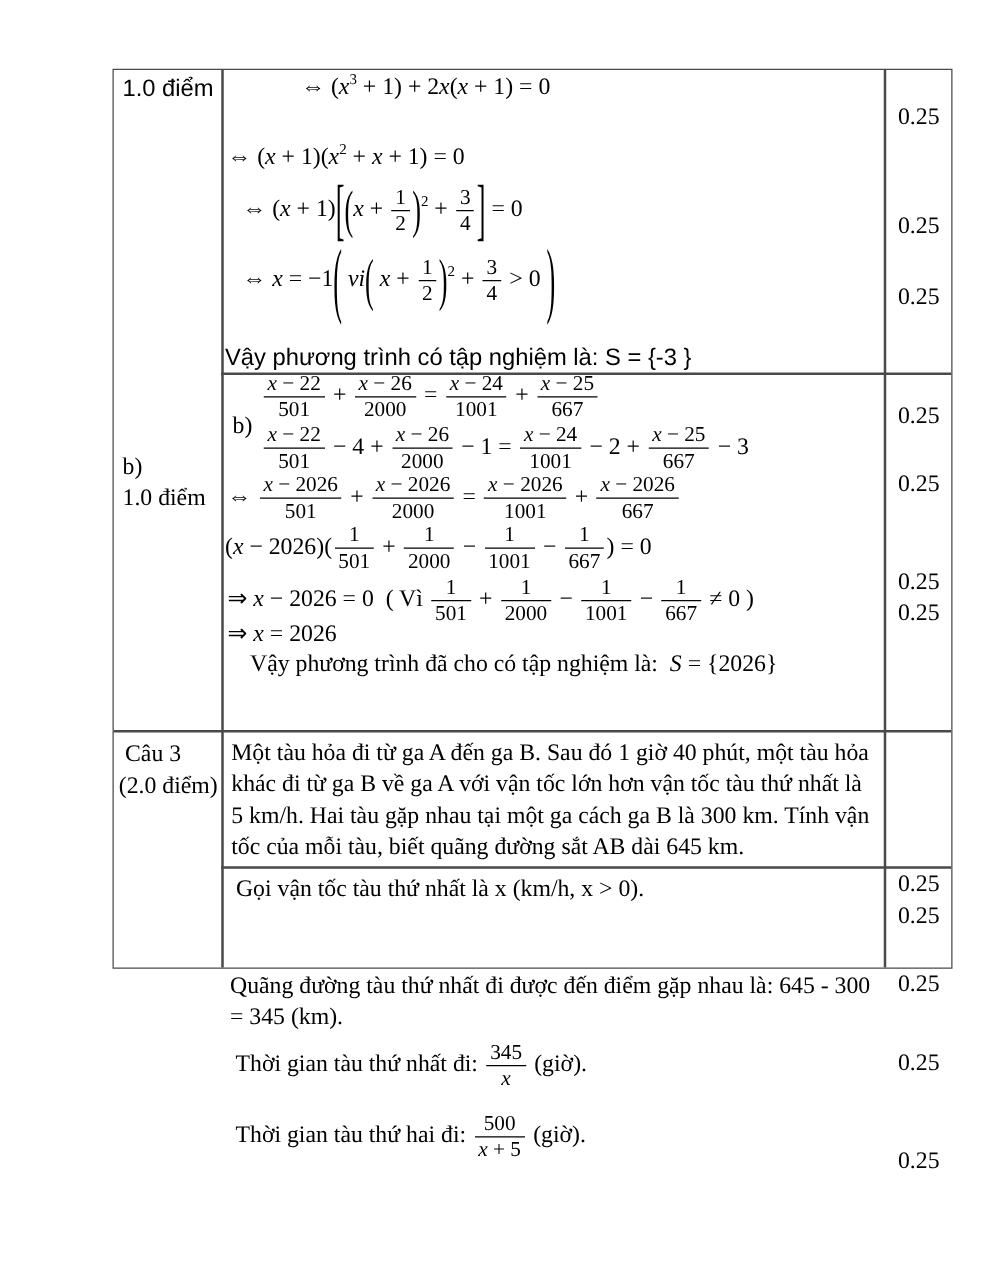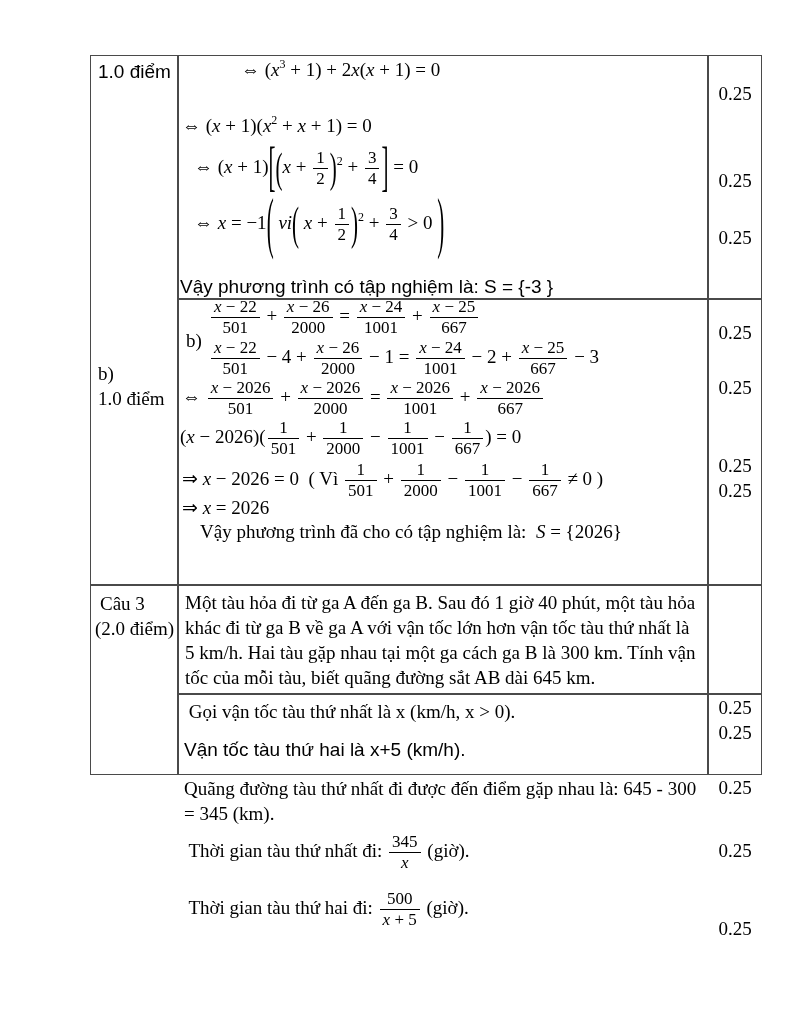--- a/index.html
+++ b/index.html
@@ -73,21 +73,20 @@
     <div class="mline" style="left:73px;  top:464px;margin-left:36px;">Vậy phương trình đã cho có tập nghiệm là:  <span class="mi">S</span> = {2026}</div>
 
     <div class="score" style="top:265px;">0.25</div>
     <div class="score" style="top:320px;">0.25</div>
     <div class="score" style="top:398px;">0.25</div>
     <div class="score" style="top:423px;">0.25</div>
 
     <div class="textblock serif" style="left:94px; top:534px; width:517px;"> Một tàu hỏa đi từ ga A đến ga B. Sau đó 1 giờ 40 phút, một tàu hỏa khác đi từ ga B về ga A với vận tốc lớn hơn vận tốc tàu thứ nhất là 5 km/h. Hai tàu gặp nhau tại một ga cách ga B là 300 km. Tính vận tốc của mỗi tàu, biết quãng đường sắt AB dài 645 km.</div>
 
     <div class="textblock serif" style="left:93px; top:643px; white-space:pre;"> Gọi vận tốc tàu thứ nhất là x (km/h, x &gt; 0).</div>
-    <div class="textblock sans" style="left:93px; top:681px; white-space:pre;">Vận tốc tàu thứ hai là x+5 (km/h).</div>
     <div class="textblock serif" style="left:93px; top:720px; width:520px;"> Quãng đường tàu thứ nhất đi được đến điểm gặp nhau là: 645 - 300 = 345 (km).</div>
     <div class="mline" style="left:93px; top:776px;"> Thời gian tàu thứ nhất đi: <span class="mfrac"><span class="mnum">345</span><span class="mden"><span class="mi">x</span></span></span> (giờ).</div>
     <div class="mline" style="left:93px; top:833px;"> Thời gian tàu thứ hai đi: <span class="mfrac"><span class="mnum">500</span><span class="mden"><span class="mi">x</span> + 5</span></span> (giờ).</div>
 
     <div class="score" style="top:640px;">0.25</div>
     <div class="score" style="top:665px;">0.25</div>
     <div class="score" style="top:720px;">0.25</div>
     <div class="score" style="top:783px;">0.25</div>
     <div class="score" style="top:861px;">0.25</div>
 

